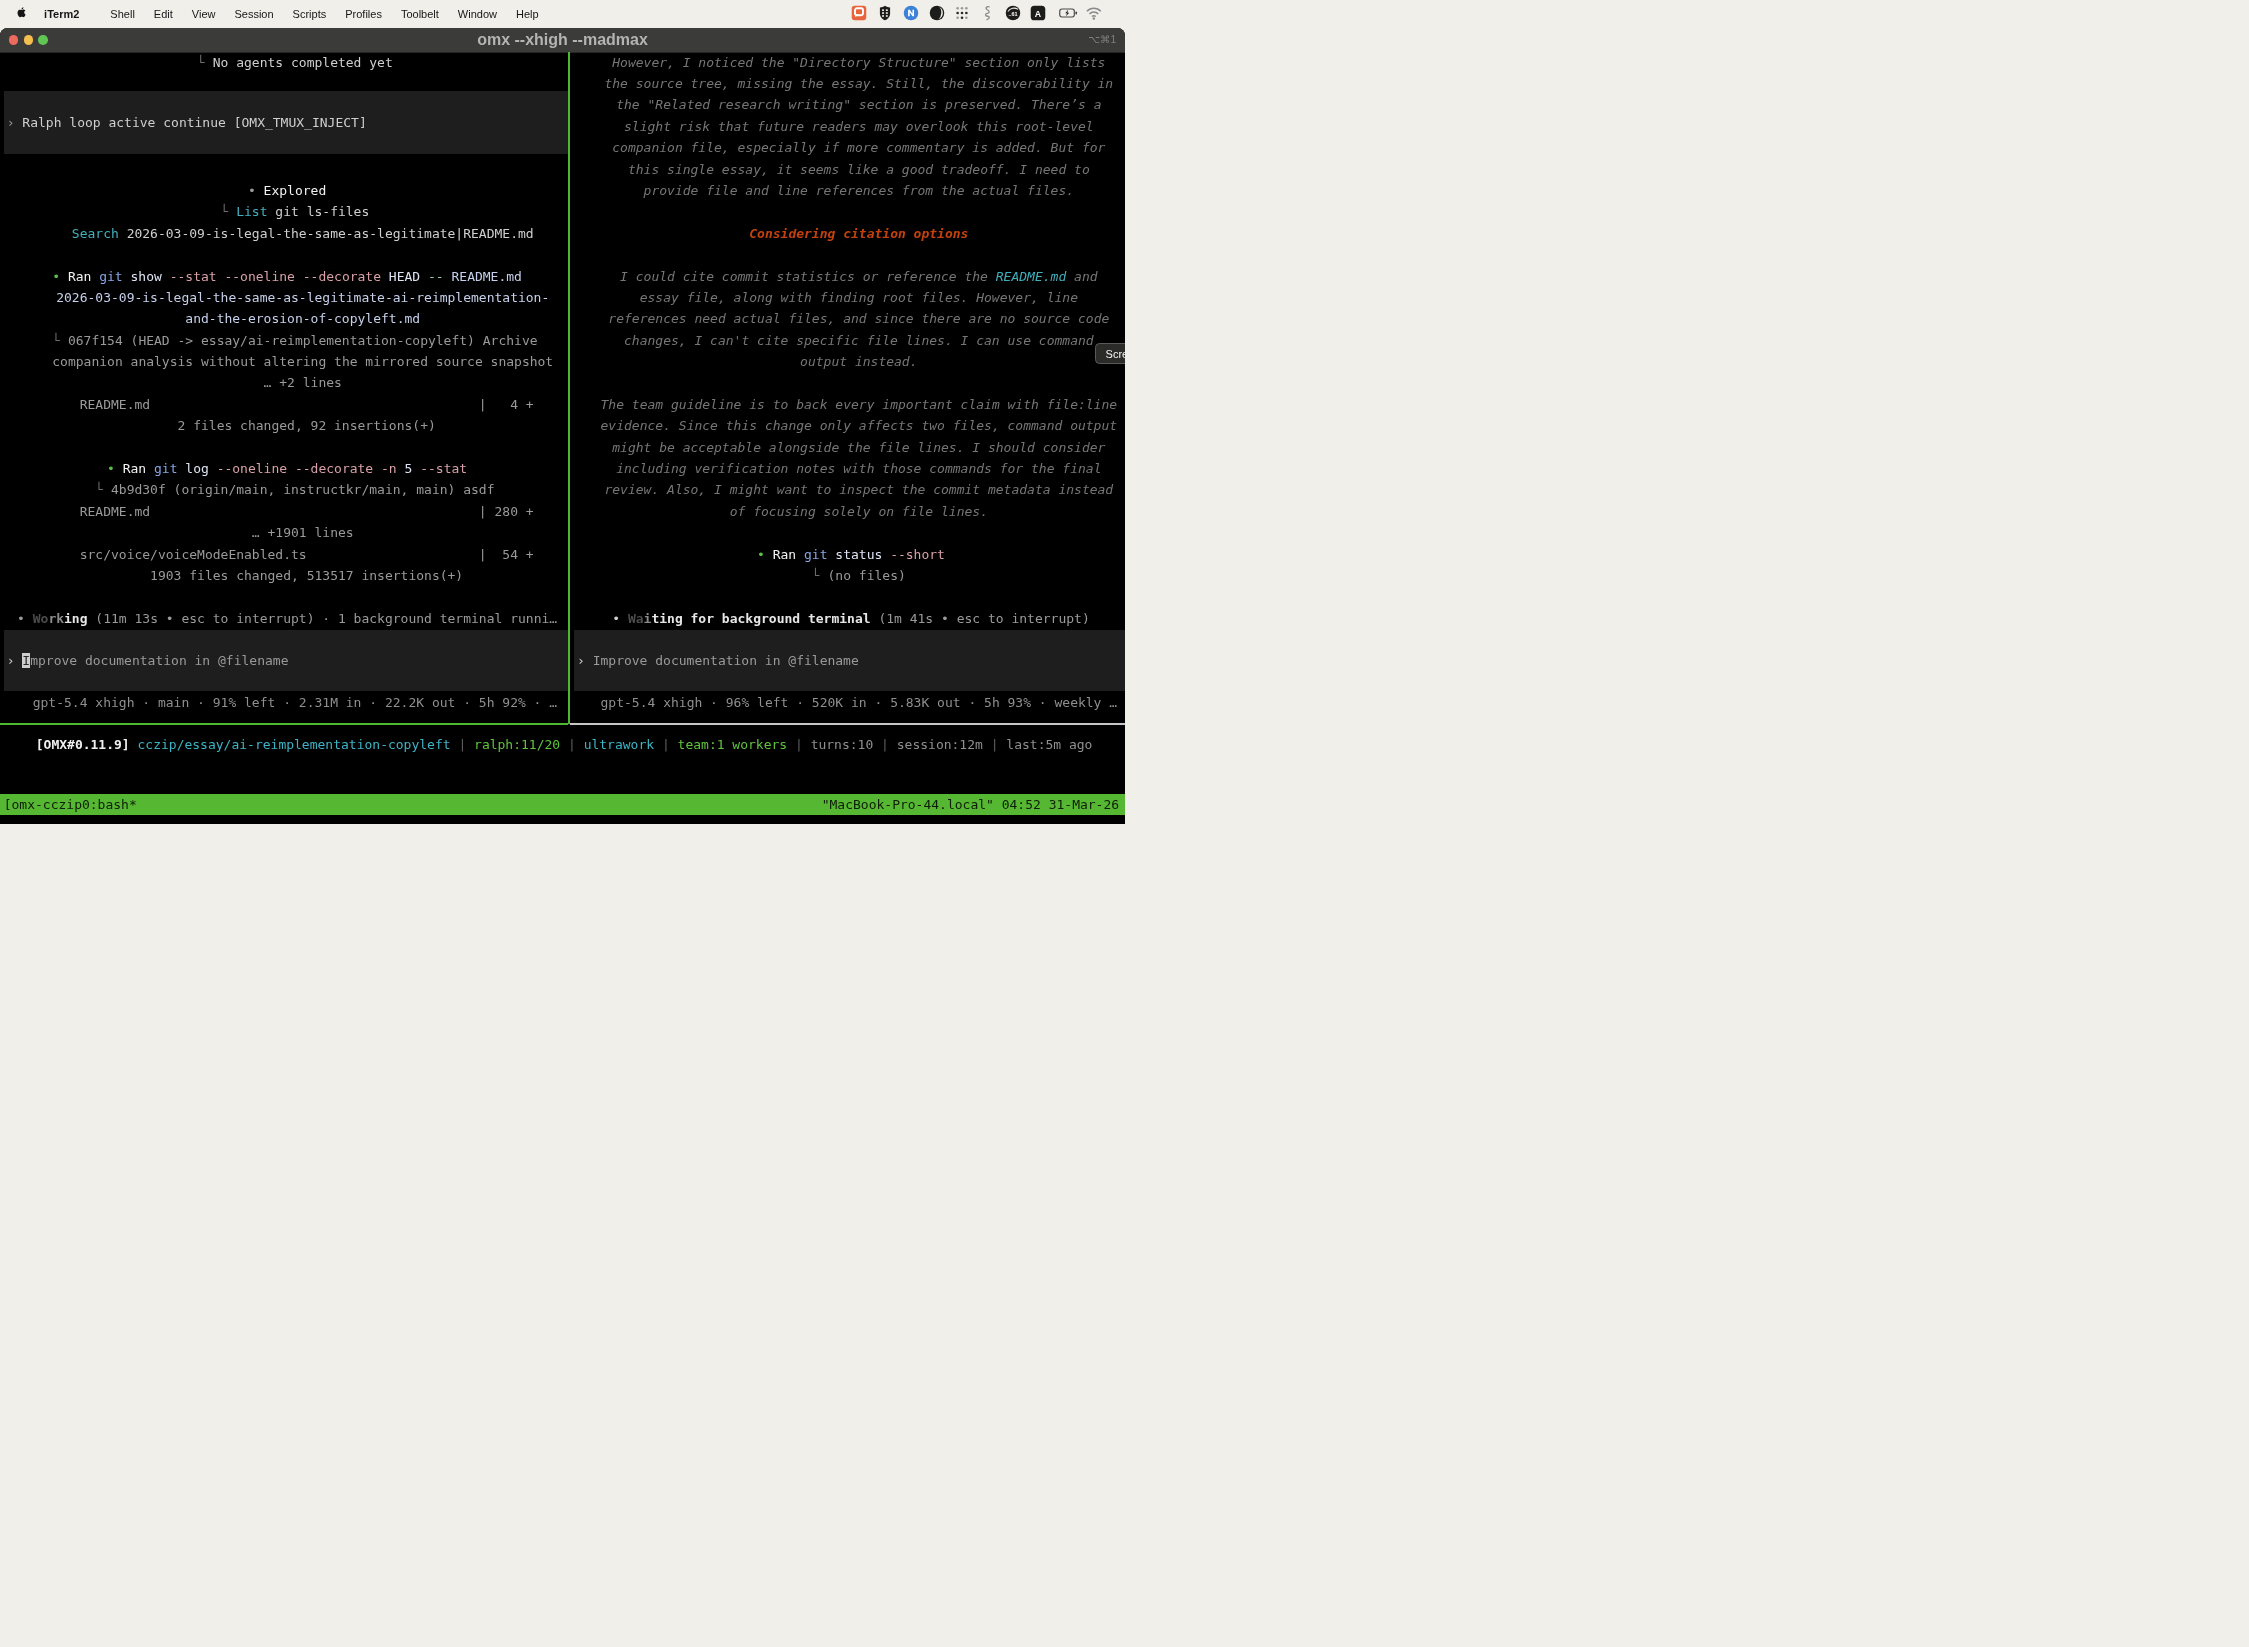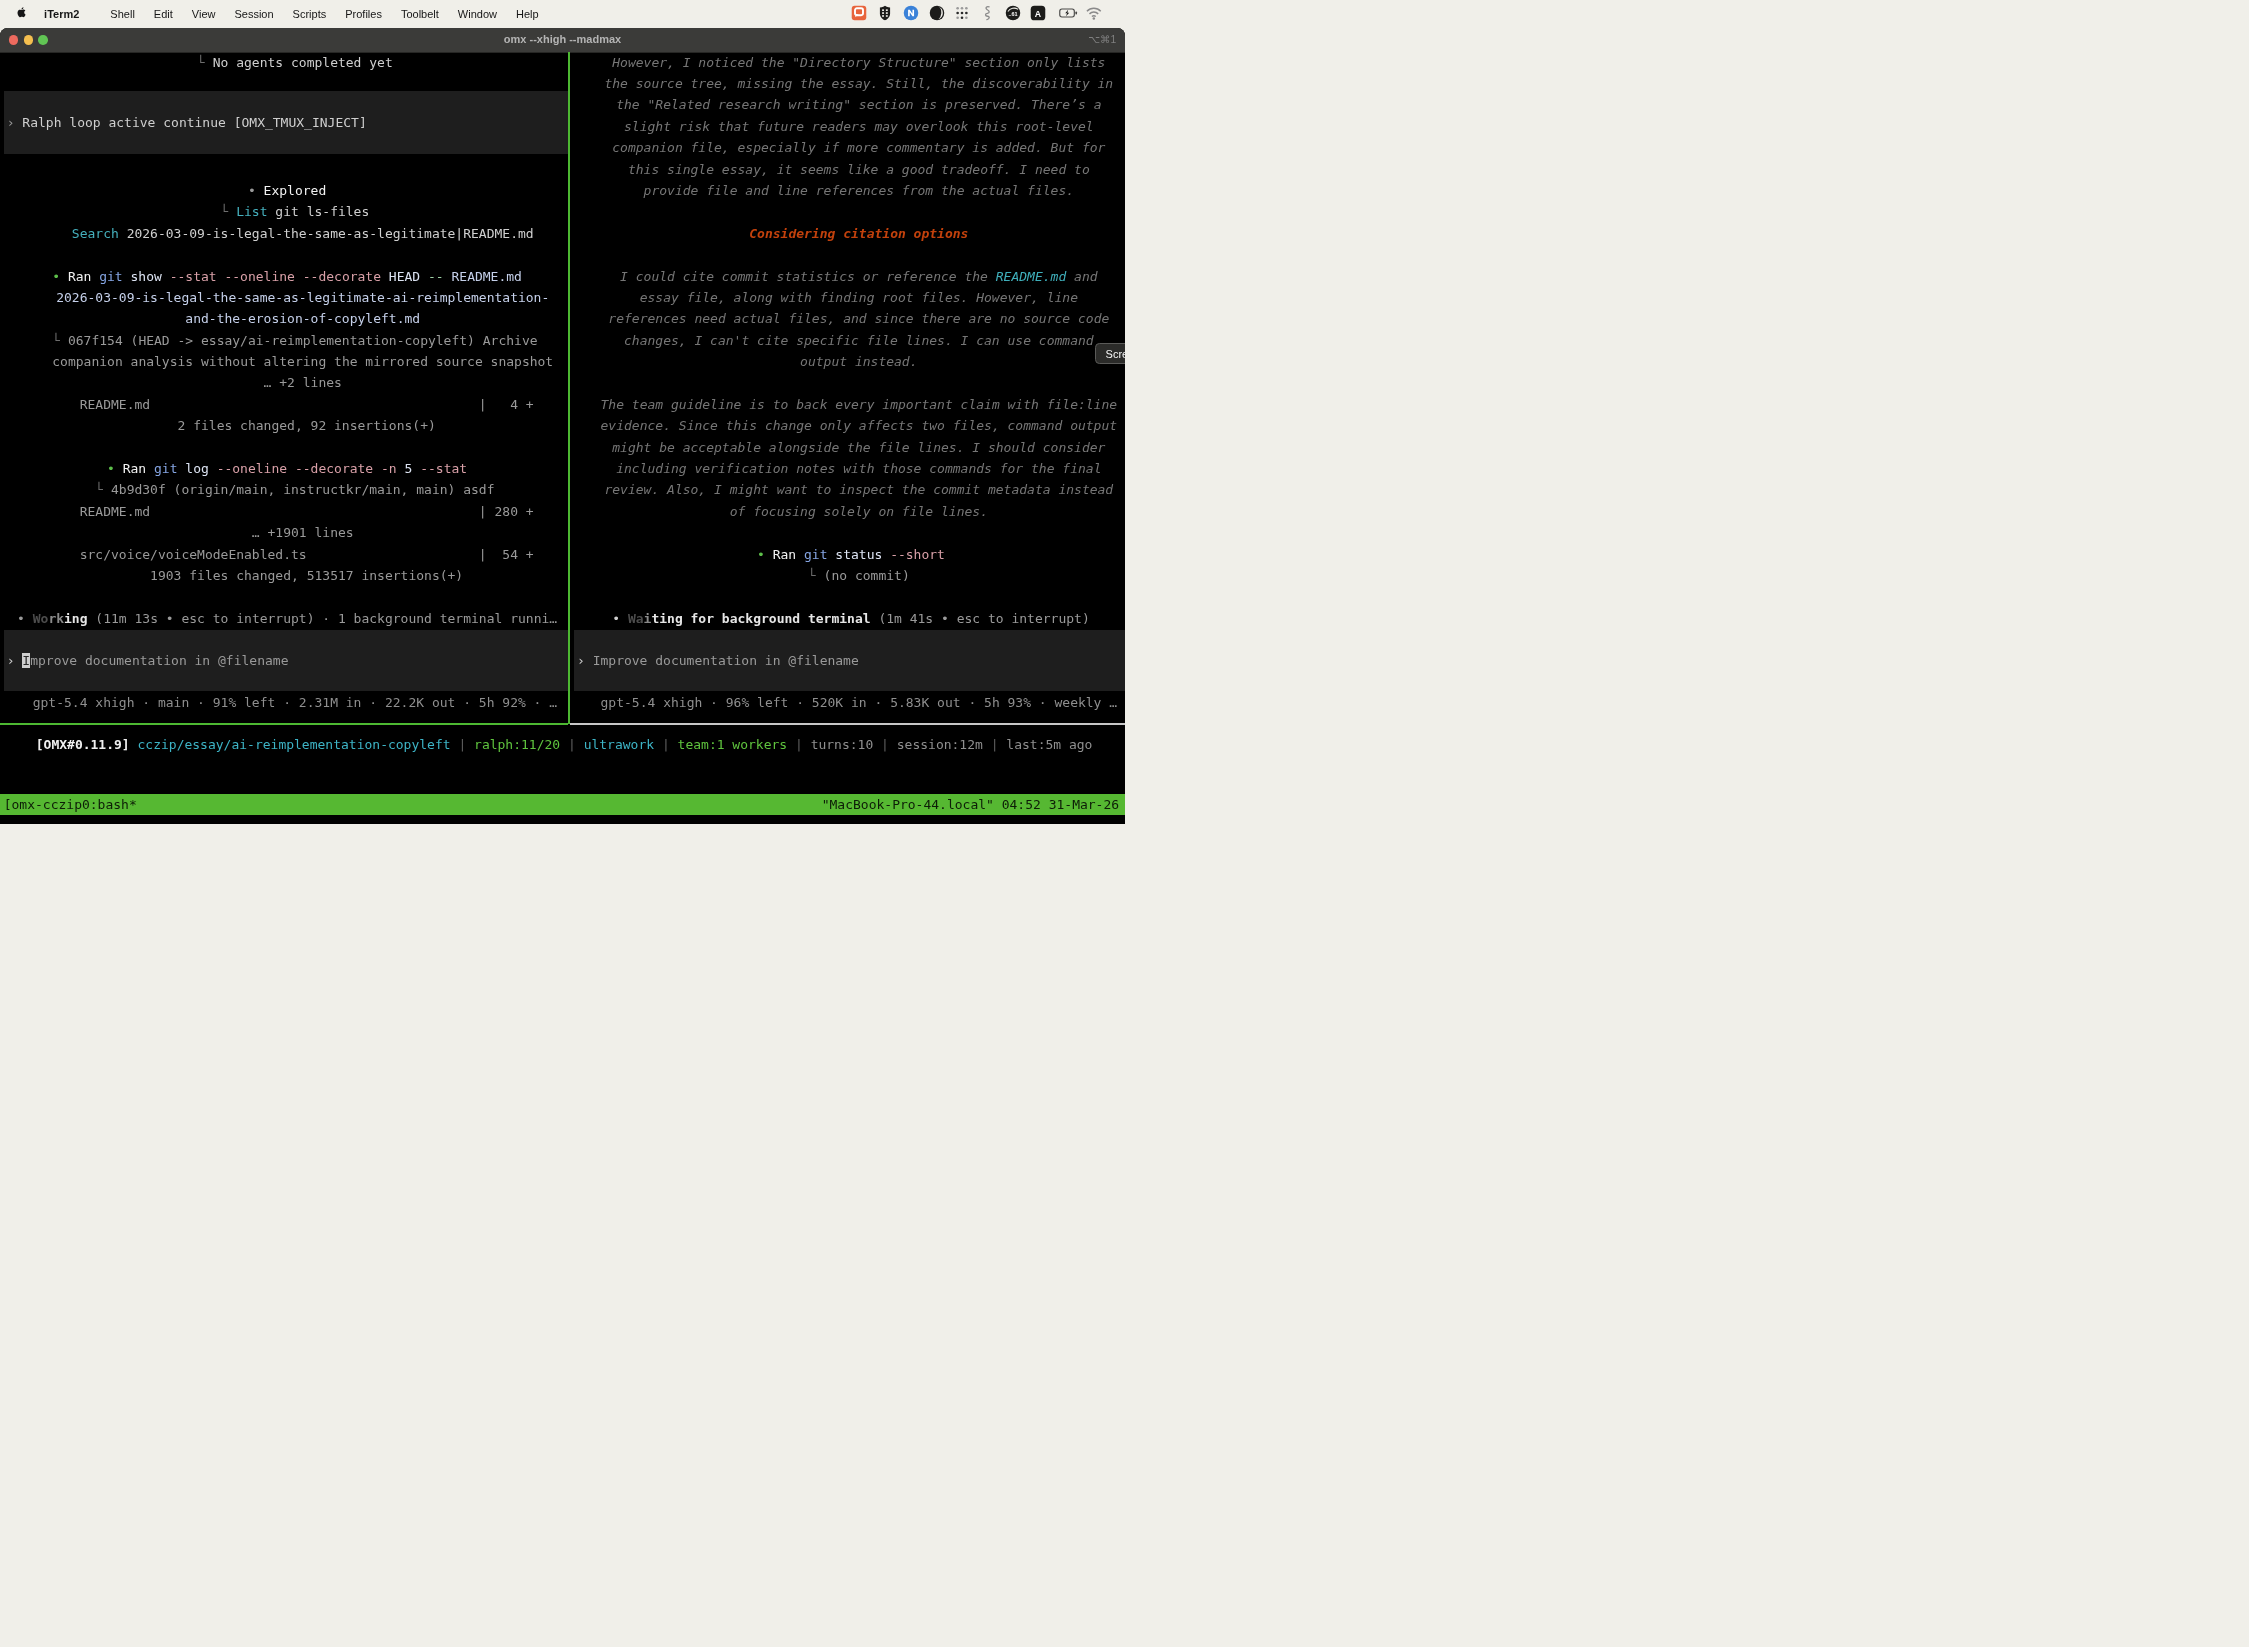--- a/index.html
+++ b/index.html
@@ -18,21 +18,21 @@
   
   .window{position:absolute;left:0;top:28px;width:1125px;height:796px;background:#000;
     border-radius:7.4px 7.4px 0 0;overflow:hidden;}
   .titlebar{position:absolute;left:0;top:0;width:100%;height:23.6px;background:#3b3b39;
     border-bottom:0.7px solid #262624;}
   .tl{position:absolute;top:7.4px;width:9.6px;height:9.6px;border-radius:50%;}
   .tl.red{left:8.9px;background:#ed6a5e;}
   .tl.yellow{left:23.6px;background:#f5bf4f;}
   .tl.green{left:38px;background:#61c554;}
   .wtitle{position:absolute;left:0;right:0;top:0;height:35px;line-height:23.6px;text-align:center;
-    color:#b4b4b4;font-size:11px;font-weight:bold;}
+    color:#b4b4b4;font-size:16px;font-weight:bold;}
   .wshortcut{position:absolute;right:8.9px;top:0;height:23.6px;line-height:23.6px;color:#7f7f7f;font-size:10.3px;}
   
   .term{font-family:"DejaVu Sans Mono",monospace;font-size:13px;text-align:center;}
   .lines{position:absolute;}
   .tline{height:21.4px;line-height:21.4px;white-space:pre;overflow:hidden;}
   .pane-left-lines{left:6.6px;top:23.6px;width:561px;}
   .pane-right-lines{left:577px;top:23.6px;width:548px;}
   .pane-divider{position:absolute;left:568px;top:23.6px;width:1.5px;height:672px;background:#4db832;}
   .hsep-left{position:absolute;left:0;top:695px;width:568px;height:1.5px;background:#4db832;}
   .hsep-right{position:absolute;left:570px;top:695px;width:555px;height:1.5px;background:#c6c6c6;}
@@ -255,21 +255,21 @@
       <div class="tline"><span class="c-it">  output instead.</span></div>
       <div class="tline"></div>
       <div class="tline"><span class="c-it">  The team guideline is to back every important claim with file:line</span></div>
       <div class="tline"><span class="c-it">  evidence. Since this change only affects two files, command output</span></div>
       <div class="tline"><span class="c-it">  might be acceptable alongside the file lines. I should consider</span></div>
       <div class="tline"><span class="c-it">  including verification notes with those commands for the final</span></div>
       <div class="tline"><span class="c-it">  review. Also, I might want to inspect the commit metadata instead</span></div>
       <div class="tline"><span class="c-it">  of focusing solely on file lines.</span></div>
       <div class="tline"></div>
       <div class="tline"><span class="c-bgn">• </span><span class="c-wb">Ran</span><span> </span><span class="c-bl">git</span><span> </span><span class="c-nw">status</span><span> </span><span class="c-pk">--short</span></div>
-      <div class="tline"><span class="c-gd">  └ </span><span class="c-g">(no commit)</span></div>
+      <div class="tline"><span class="c-gd">  └ </span><span class="c-g">(no files)</span></div>
       <div class="tline"></div>
       <div class="tline"><span class="c-w">• </span><span class="c-dim">Wa</span><span class="c-mid">i</span><span class="c-shb">ting for background terminal</span><span class="c-g"> (1m 41s • esc to interrupt)</span></div>
     </div>
   <div class="inputbox term box-input-right"><div class="tline"><span class="c-w">› </span><span class="c-g">Improve documentation in @filename</span></div></div>
   <div class="statusline term r">  gpt-5.4 xhigh · 96% left · 520K in · 5.83K out · 5h 93% · weekly …</div>
 
   <div class="omxbar term"><div class="tline"><span class="c-omxv">[OMX#0.11.9]</span><span> </span><span class="c-teal">cczip/essay/ai-reimplementation-copyleft</span><span class="c-sep"> | </span><span class="c-green">ralph:11/20</span><span class="c-sep"> | </span><span class="c-teal">ultrawork</span><span class="c-sep"> | </span><span class="c-green">team:1 workers</span><span class="c-sep"> | </span><span class="c-stat">turns:10</span><span class="c-sep"> | </span><span class="c-stat">session:12m</span><span class="c-sep"> | </span><span class="c-stat">last:5m ago</span></div></div>
 
   <div class="tmuxbar term">
     <span class="tleft">[omx-cczip0:bash*</span>

